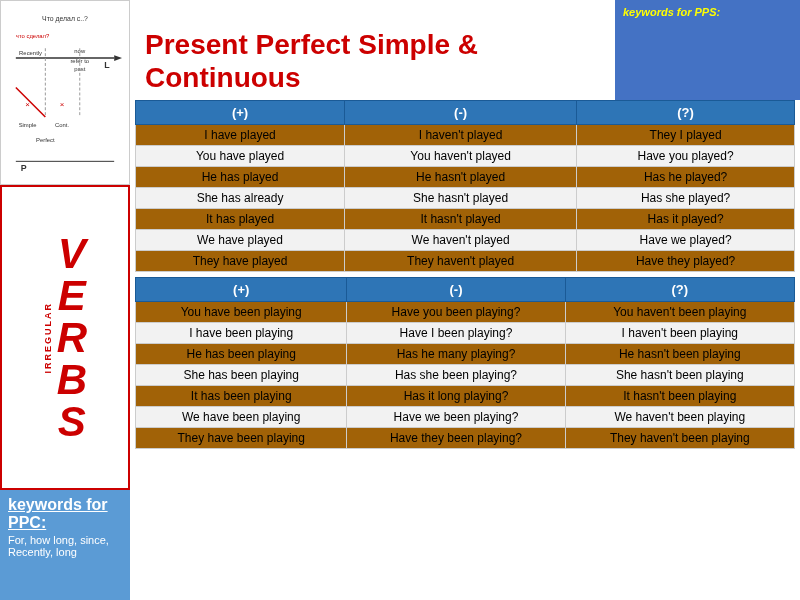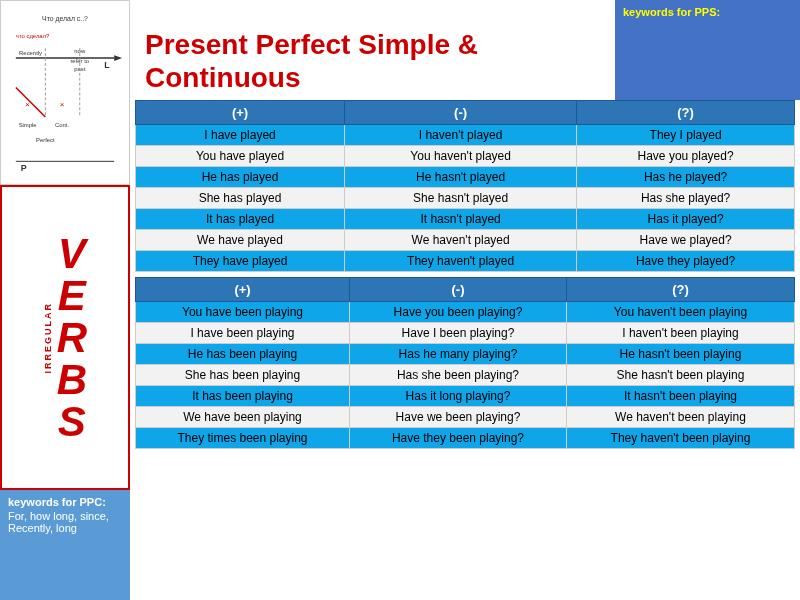--- a/index.html
+++ b/index.html
@@ -93,22 +93,23 @@
       color: #fff;
       width: 130px;
       min-height: 110px;
       padding: 6px 8px;
       font-size: 11px;
       flex-shrink: 0;
     }
 
     .keywords-ppc-box .label {
       font-weight: bold;
-      font-size: 11px;
+      font-size: 16px;
       margin-bottom: 2px;
+      text-decoration: underline;
     }
 
     
     .main-content {
       flex: 1;
       display: flex;
       flex-direction: column;
       padding: 0;
     }
 
@@ -132,20 +133,21 @@
     }
 
     .keywords-pps-box {
       background: #4472c4;
       color: #fff;
       width: 185px;
       min-height: 100px;
       padding: 6px 8px;
       font-size: 11px;
       flex-shrink: 0;
+      font-style: italic;
     }
 
     .keywords-pps-box .label {
       font-weight: bold;
       font-size: 11px;
       margin-bottom: 2px;
       color: #ff0;
     }
 
     
@@ -170,21 +172,21 @@
     }
 
     table thead th {
       padding: 4px 6px;
       font-size: 13px;
       font-weight: bold;
       border: 1px solid #1a5a96;
     }
 
     table tbody tr {
-      background: #0ea5e9;
+      background: #a16207;
     }
 
     table tbody tr:nth-child(even) {
       background: #f2f2f2;
     }
 
     table tbody td {
       padding: 3px 8px;
       border: 1px solid #ccc;
       text-align: center;
@@ -284,21 +286,21 @@
             <td>You have played</td>
             <td>You haven't played</td>
             <td>Have you played?</td>
           </tr>
           <tr>
             <td>He has played</td>
             <td>He hasn't played</td>
             <td>Has he played?</td>
           </tr>
           <tr>
-            <td>She has played</td>
+            <td>She has already</td>
             <td>She hasn't played</td>
             <td>Has she played?</td>
           </tr>
           <tr>
             <td>It has played</td>
             <td>It hasn't played</td>
             <td>Has it played?</td>
           </tr>
           <tr>
             <td>We have played</td>
@@ -346,21 +348,21 @@
             <td>It has been playing</td>
             <td>Has it long playing?</td>
             <td>It hasn't been playing</td>
           </tr>
           <tr>
             <td>We have been playing</td>
             <td>Have we been playing?</td>
             <td>We haven't been playing</td>
           </tr>
           <tr>
-            <td>They times been playing</td>
+            <td>They have been playing</td>
             <td>Have they been playing?</td>
             <td>They haven't been playing</td>
           </tr>
         </tbody>
     </table>
 
   </div>
 </div>
 
 </body></html>

